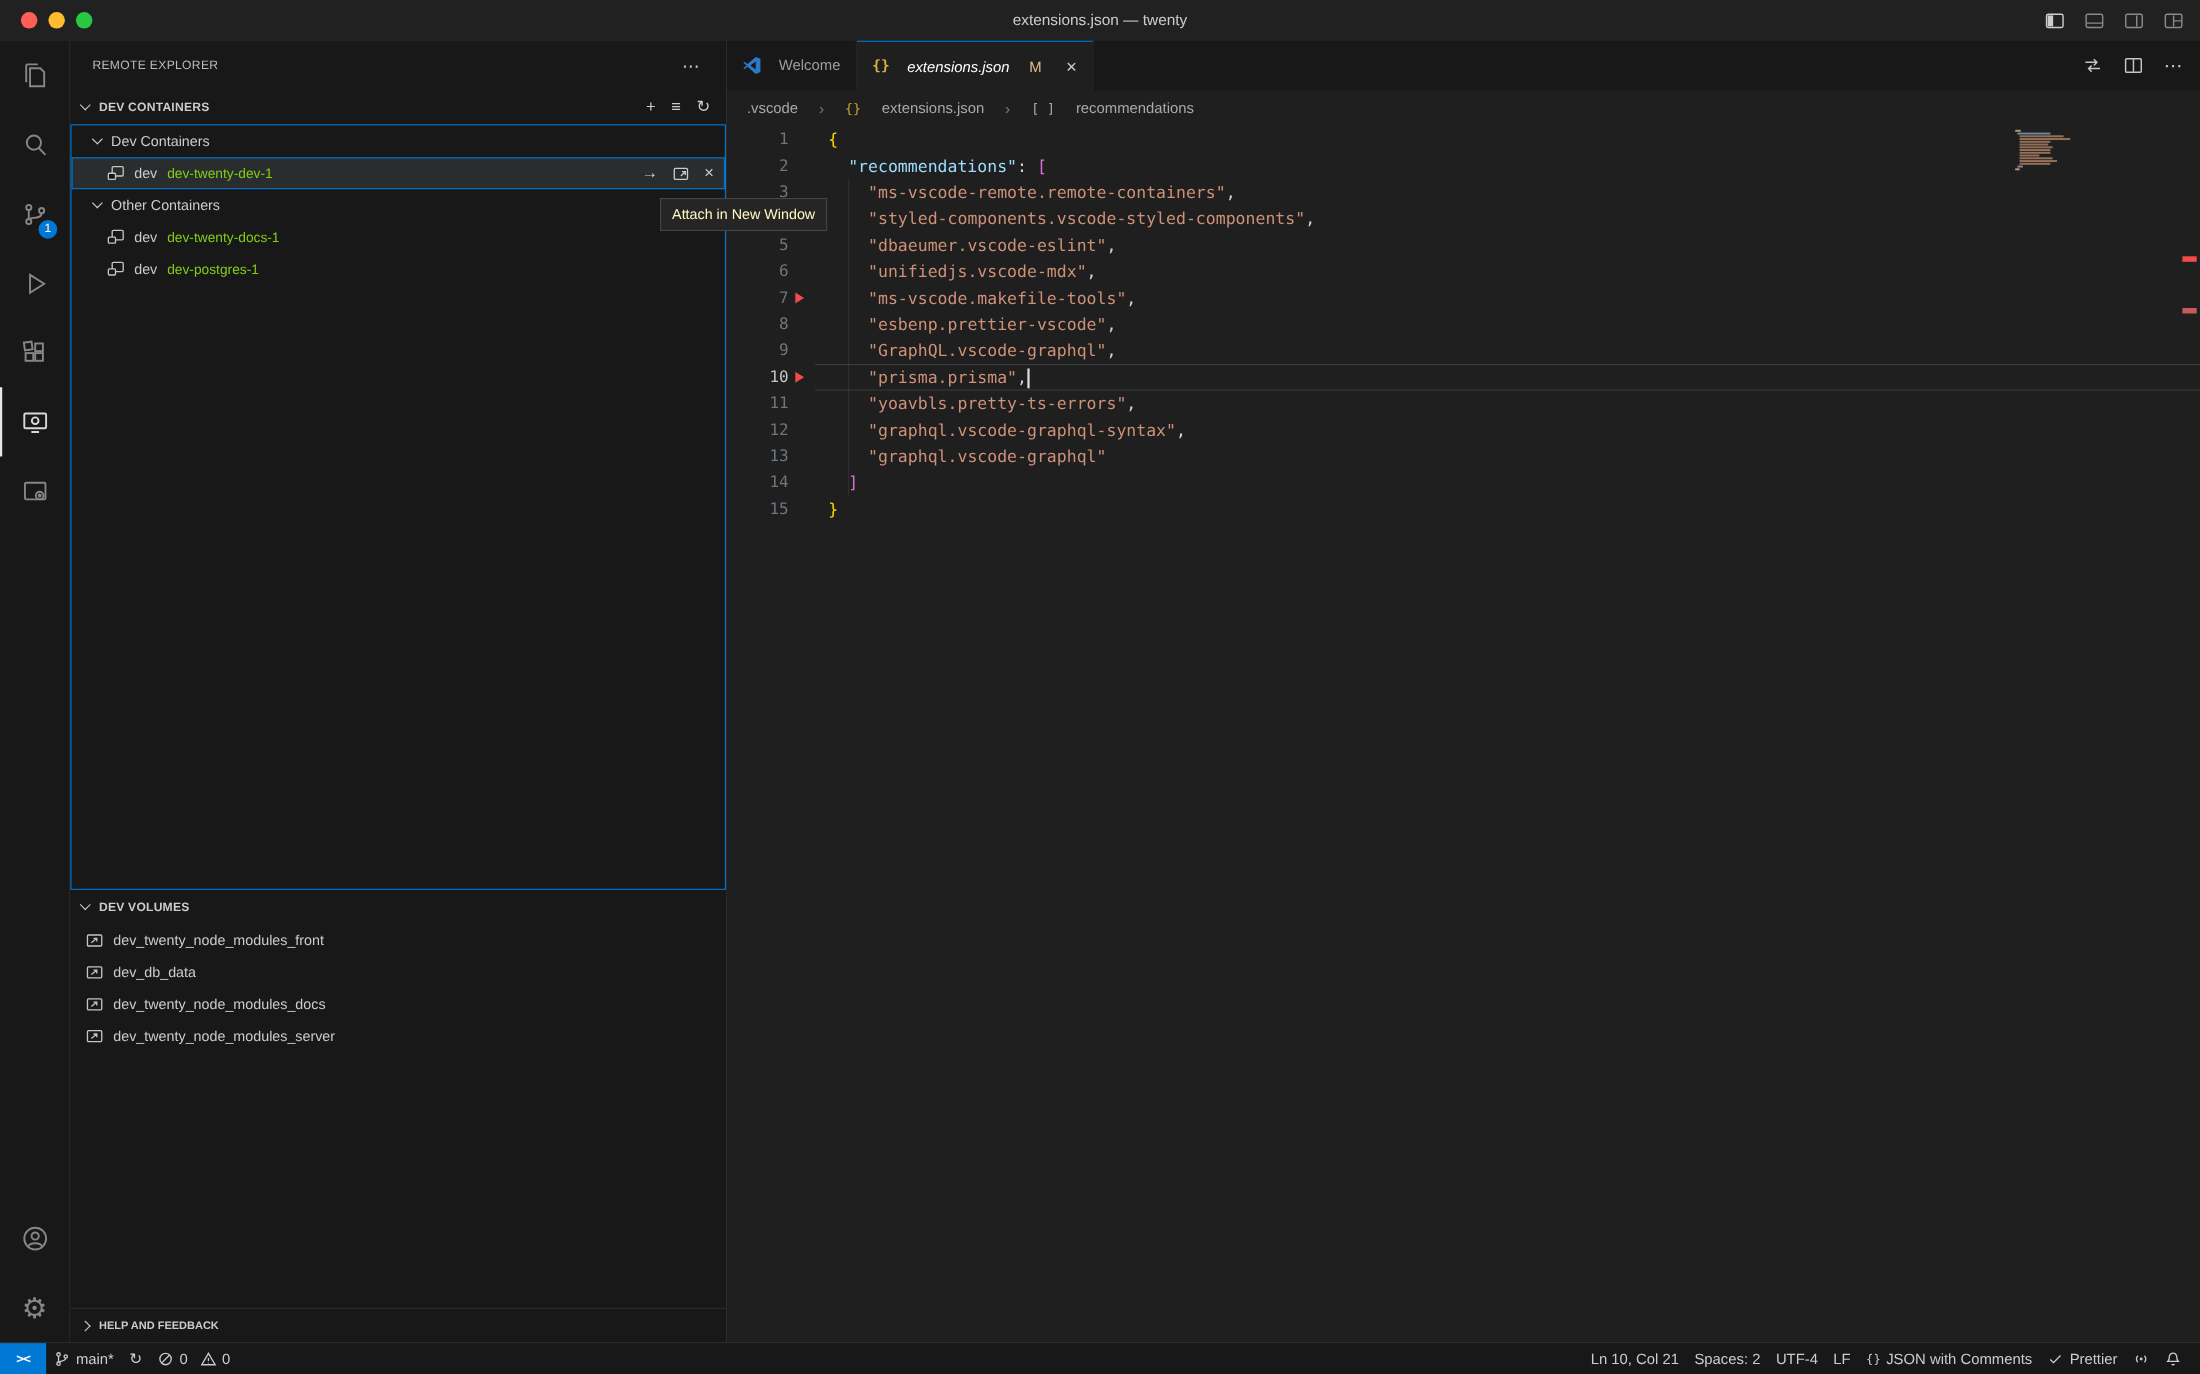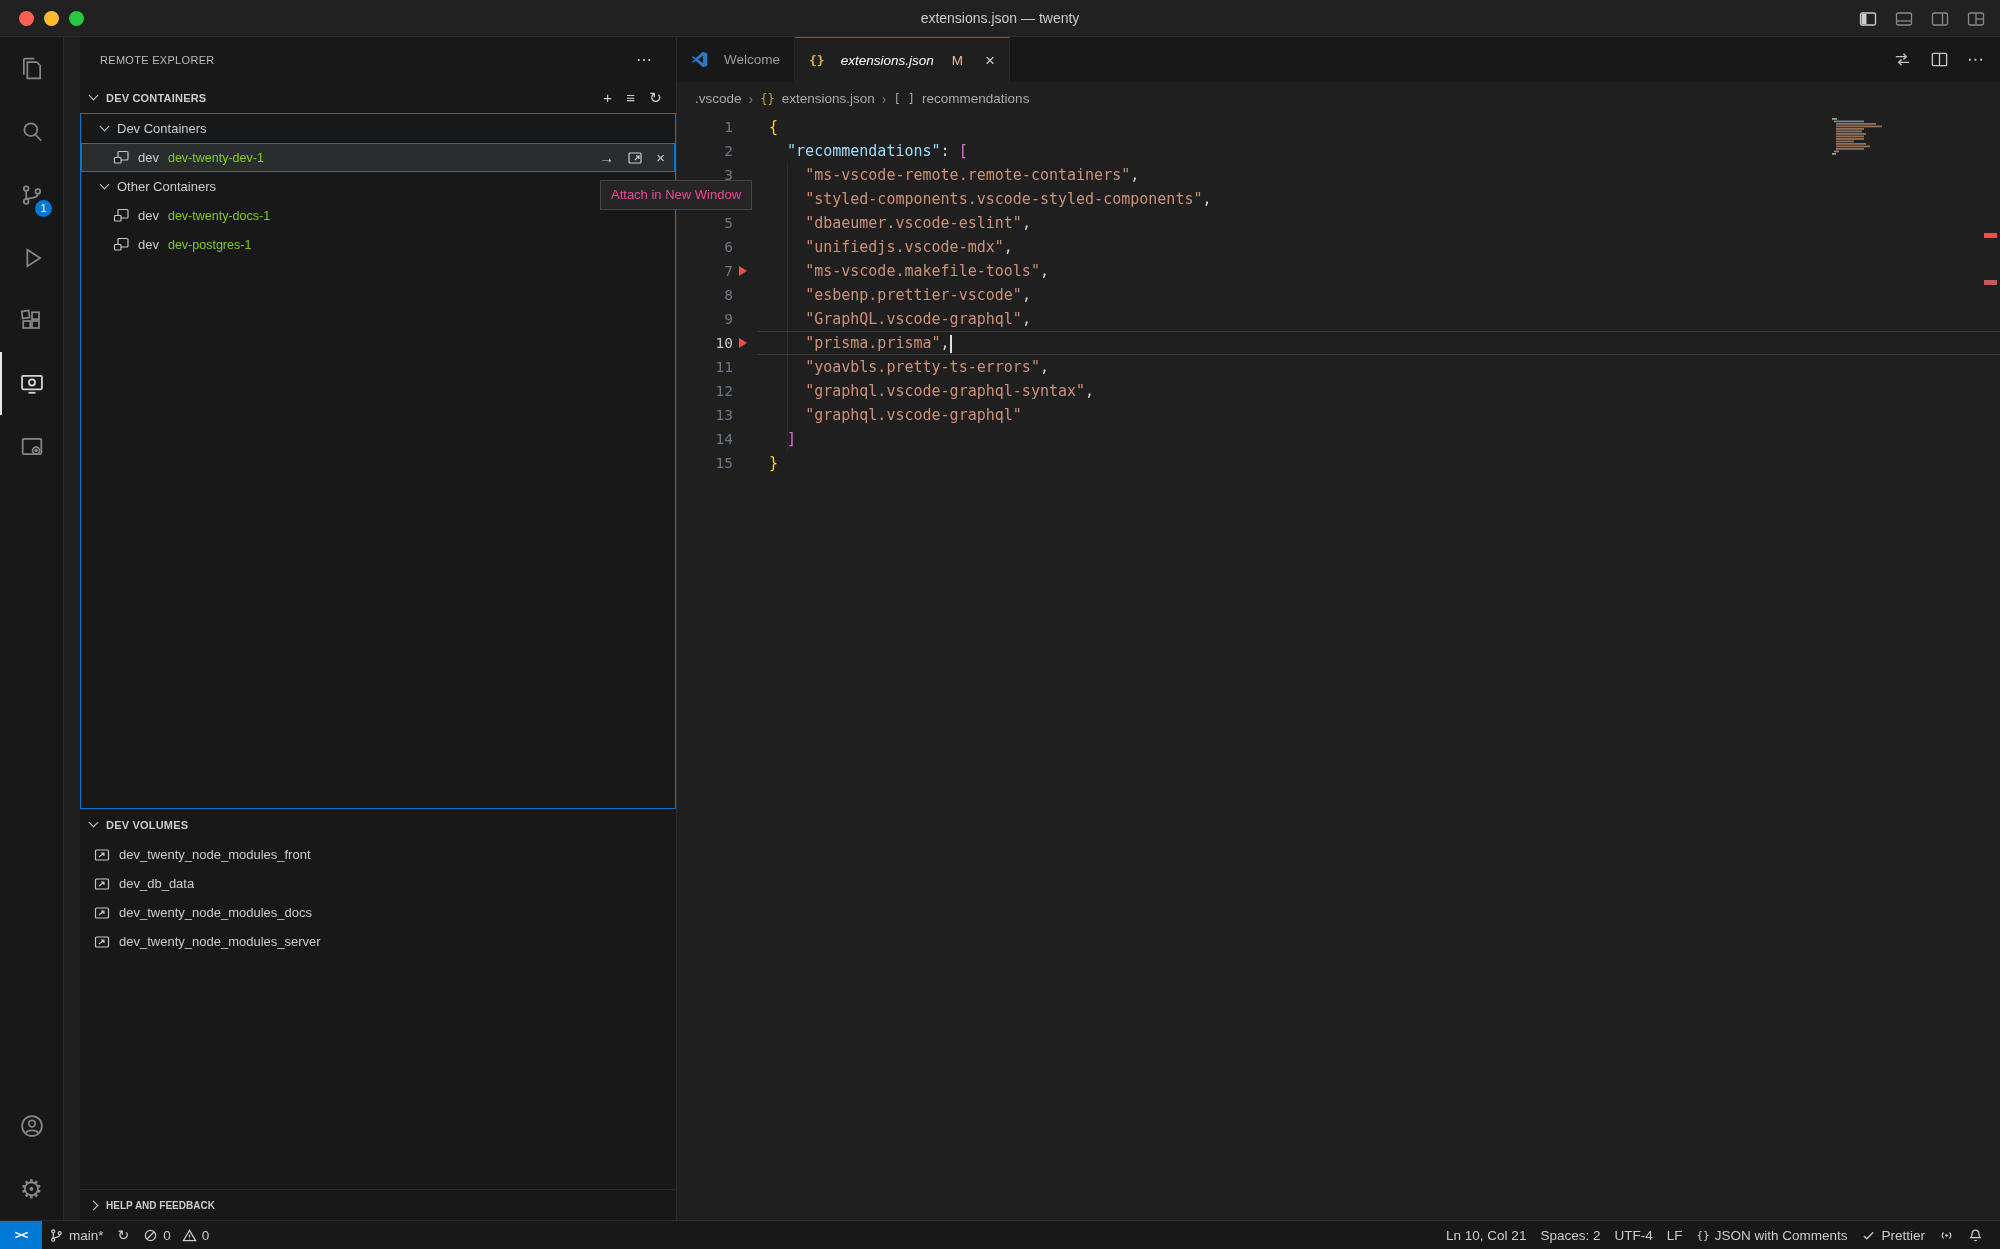--- a/index.html
+++ b/index.html
@@ -35,21 +35,21 @@
   .ab-item.active{border-left-color:#e7e7e7;}
   .ab-item.active svg{stroke:#d7d7d7;}
   .ab-badge{position:absolute;right:9px;bottom:9px;min-width:17px;height:17px;
             border-radius:9px;background:var(--badge);color:#ffffff;font-size:11px;
             line-height:17px;text-align:center;padding:0 2px;}
   .ab-bottom{margin-top:auto;}
   .gear-glyph{font-size:26px;color:#868686;line-height:1;}
 
   
   .sidebar{width:597px;background:#181818;position:relative;border-right:1px solid #2b2b2b;
-           font-size:13px;margin-left:16px;}
+           font-size:13px;}
   .sidebar-header{height:45px;display:flex;align-items:center;justify-content:space-between;
                   padding:0 24px 0 20px;}
   .sidebar-title{font-size:11px;color:#bbbbbb;letter-spacing:.3px;}
   .ellipsis{color:#cccccc;font-size:16px;cursor:pointer;}
   .section-header{height:31px;display:flex;align-items:center;padding:0 14px 0 6px;
                   font-size:11px;font-weight:700;color:#cccccc;letter-spacing:.2px;}
   .section-header .grow{flex:1;}
   .sh-actions{display:flex;align-items:center;gap:14px;color:#cccccc;}
   .sh-actions .ico{font-size:15px;font-weight:400;line-height:1;cursor:pointer;}
   .chev{width:7px;height:7px;border-right:1.4px solid #cccccc;border-bottom:1.4px solid #cccccc;
@@ -68,38 +68,38 @@
   .row-actions .ico{font-size:15px;line-height:1;cursor:pointer;}
 
   .volumes .tree-row{padding-left:14px;}
   .v-icon{margin-right:9px;flex:none;}
 
   .help-section{position:absolute;left:0;right:0;bottom:0;height:31px;border-top:1px solid #2b2b2b;
                 display:flex;align-items:center;padding-left:6px;font-size:10px;font-weight:700;}
 
   
   .tooltip{position:absolute;left:600px;top:180px;height:30px;z-index:60;
-           background:#252526;border:1px solid #454545;color:#ec4899;font-size:13px;
+           background:#252526;border:1px solid #454545;color:#fef9c3;font-size:13px;
            line-height:28px;padding:0 10px;white-space:nowrap;}
 
   
   .editor{flex:1;display:flex;flex-direction:column;background:#1f1f1f;position:relative;}
   .tabbar{height:45px;background:#181818;display:flex;align-items:stretch;}
   .tab{display:flex;align-items:center;padding:0 14px;gap:16px;font-size:13.5px;
        border-right:1px solid #252526;color:#9d9d9d;cursor:pointer;position:relative;}
   .tab.active{background:#1f1f1f;color:#ffffff;border-top:1px solid var(--accent);}
   .tab.active .tab-label{font-style:italic;}
   .tab-close{color:#cccccc;font-size:17px;margin-left:6px;line-height:1;}
   .git-m{color:var(--modified);margin-left:2px;}
   .json-icon{color:#d9b23c;font-weight:700;font-size:13px;font-family:"DejaVu Sans Mono",monospace;}
   .tab-actions{margin-left:auto;display:flex;align-items:center;gap:18px;padding-right:16px;color:#c5c5c5;}
   .tab-actions svg{width:19px;height:19px;stroke:#c5c5c5;fill:none;stroke-width:1.4;}
   .tab-actions .ico{font-size:17px;line-height:1;}
 
-  .breadcrumbs{height:33px;display:flex;align-items:center;padding-left:18px;gap:7px;
+  .breadcrumbs{height:33px;display:flex;align-items:center;padding-left:18px;gap:19px;
                font-size:13.5px;color:#a9a9a9;background:#1f1f1f;}
   .bc-sep{color:#7a7a7a;font-size:14px;}
   .bc-ico{font-family:"DejaVu Sans Mono",monospace;font-size:12px;}
   .bc-ico.gold{color:#c5a332;}
 
   .code-area{flex:1;position:relative;font-family:"DejaVu Sans Mono",monospace;font-size:15px;}
   .gutter{position:absolute;left:0;top:0;width:80px;}
   .gutter-line{height:24px;line-height:24px;position:relative;}
   .gutter-line .num{display:block;width:56px;text-align:right;color:#6e7681;font-size:14.5px;}
   .gutter-line.active .num{color:#c6c6c6;}

